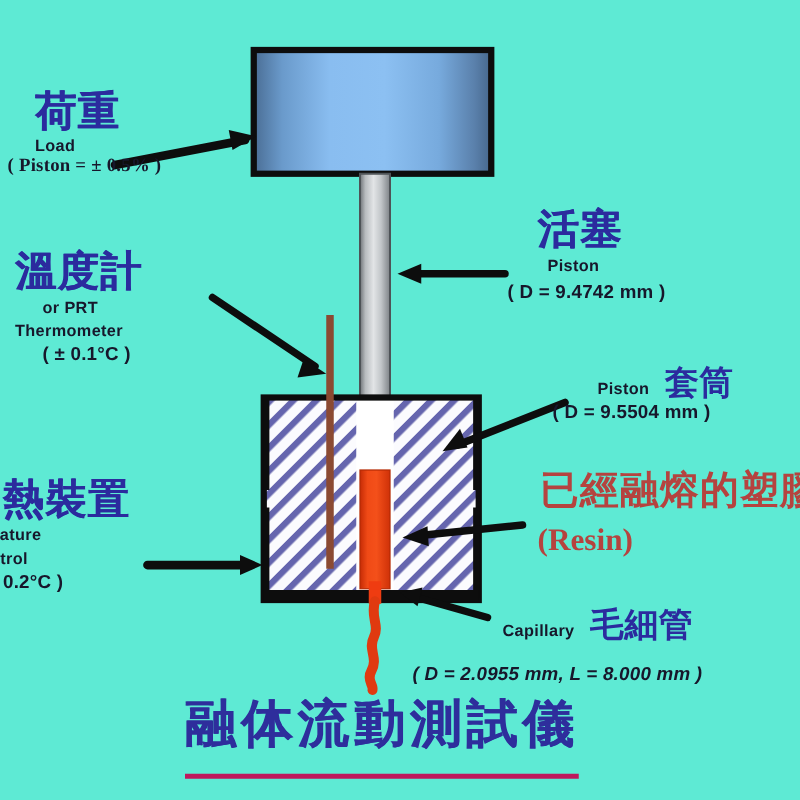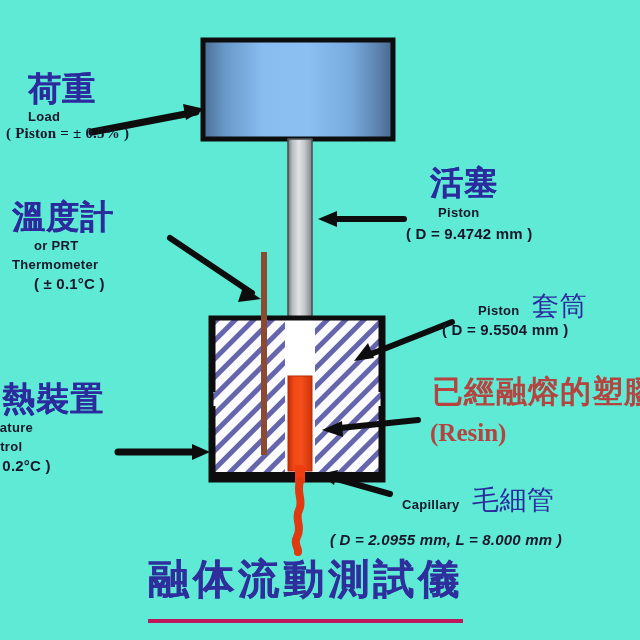--- a/index.html
+++ b/index.html
@@ -30,21 +30,21 @@
   }
   .cjk-blue {
     color: #2b2b9e;
     font-weight: bold;
     font-size: 33px;
     letter-spacing: 1px;
     text-shadow: 0.5px 0 0 #2b2b9e;
   }
   .cjk-blue-sm {
     color: #2b2b9e;
-    font-weight: normal;
+    font-weight: bold;
     font-size: 27px;
     letter-spacing: 0.5px;
   }
   .cjk-red {
     color: #b5433f;
     font-weight: bold;
     font-size: 31px;
     letter-spacing: 1px;
   }
   .en-dark {

